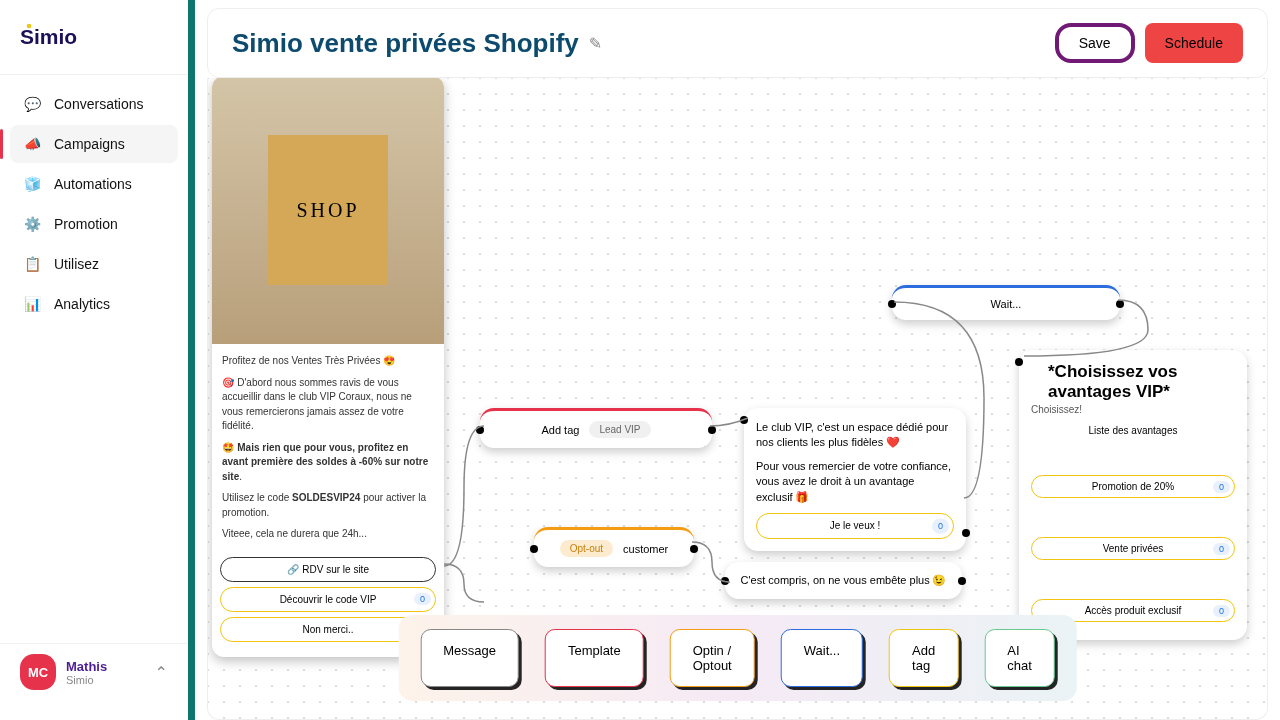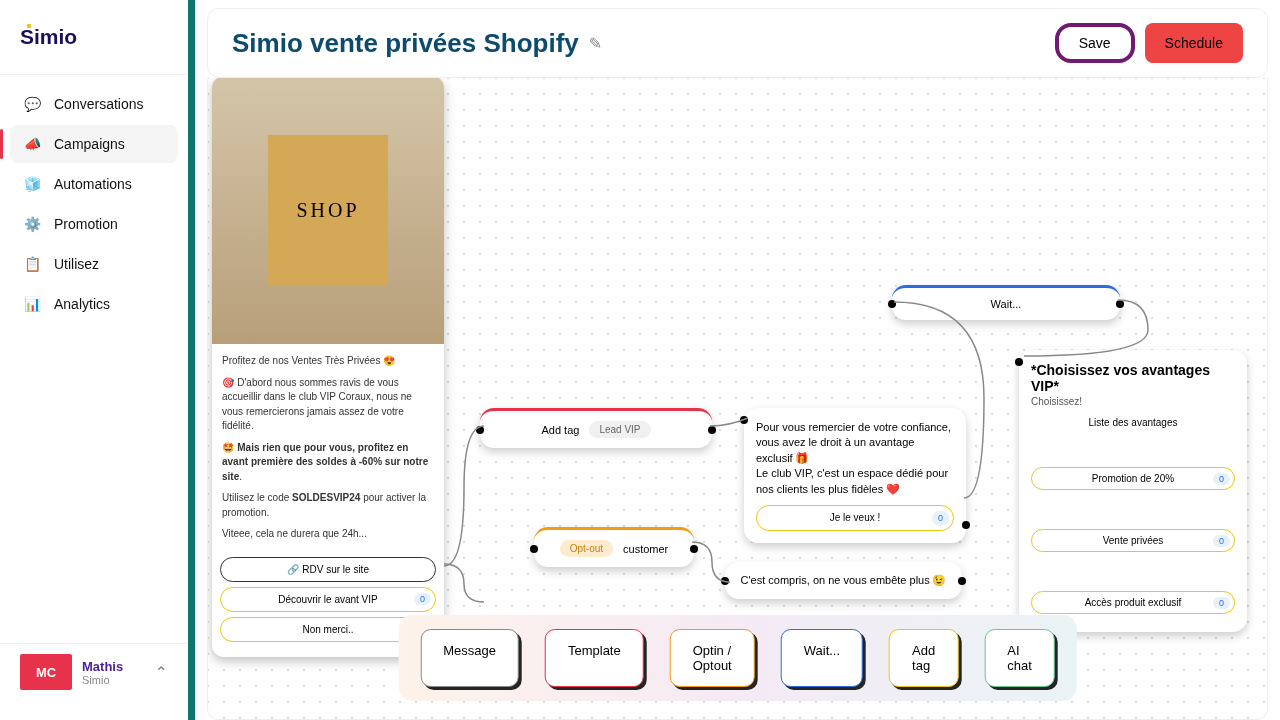--- a/index.html
+++ b/index.html
@@ -6,21 +6,21 @@
 body { font-family: -apple-system, BlinkMacSystemFont, 'Segoe UI', sans-serif; background: #fff; width: 1280px; height: 720px; overflow: hidden; display: flex; }
 .sidebar { width: 195px; background: #fff; display: flex; flex-direction: column; padding: 20px 0; border-right: 7px solid #0f766e; }
 .logo { padding: 0 20px 20px; border-bottom: 1px solid #f0f0f0; margin-bottom: 10px; }
 .logo svg { height: 30px; }
 .nav { flex: 1; padding: 0 10px; }
 .nav-item { display: flex; align-items: center; gap: 12px; padding: 10px 14px; border-radius: 8px; cursor: pointer; font-size: 14px; font-weight: 500; color: #111; margin-bottom: 2px; }
 .nav-item.active { background: #f5f5f5; position: relative; }
 .nav-item.active::before { content: ''; position: absolute; left: -10px; top: 4px; bottom: 4px; width: 3px; background: #e6324b; border-radius: 2px; }
 .nav-icon { width: 18px; height: 18px; display: flex; align-items: center; justify-content: center; color: #555; }
 .user-row { display: flex; align-items: center; gap: 10px; padding: 10px 20px; border-top: 1px solid #f0f0f0; }
-.avatar { width: 52px; height: 36px; background: #e6324b; color: #fff; border-radius: 2px; display: flex; align-items: center; justify-content: center; font-weight: 600; font-size: 13px; }
+.avatar { width: 36px; height: 36px; background: #e6324b; color: #fff; border-radius: 14px; display: flex; align-items: center; justify-content: center; font-weight: 600; font-size: 13px; }
 .user-info { flex: 1; }
 .user-name { font-size: 13px; font-weight: 600; color: #4c1d95; }
 .user-org { font-size: 11px; color: #888; }
 .chev { color: #888; }
 
 .main { flex: 1; display: flex; flex-direction: column; position: relative; }
 .header { display: flex; align-items: center; padding: 14px 24px; border: 1px solid #eee; border-radius: 12px; margin: 8px 12px 0; background: #fff; }
 .title { font-size: 26px; font-weight: 700; color: #0c4a6e; }
 .edit-icon { margin-left: 10px; color: #888; cursor: pointer; }
 .header-actions { margin-left: auto; display: flex; gap: 10px; }
@@ -52,21 +52,21 @@
 
 .optout-node { left: 326px; top: 449px; width: 160px; border-top: 3px solid #f39c12; display: flex; align-items: center; justify-content: center; gap: 10px; }
 .opt-pill { background: #fdebd0; color: #c87f0a; padding: 3px 10px; border-radius: 999px; font-size: 10px; }
 
 .club-node { left: 536px; top: 330px; width: 222px; padding: 12px; line-height: 1.4; }
 .club-node .ybtn { margin-top: 8px; border: 1px solid #f1c40f; background: #fff; border-radius: 999px; padding: 5px; text-align: center; position: relative; font-size: 10px; }
 
 .wait-node { left: 684px; top: 207px; width: 228px; border-top: 3px solid #2d6cdf; text-align: center; }
 
 .vip-node { left: 811px; top: 272px; width: 228px; padding: 12px; }
-.vip-title { font-size: 14px; font-weight: 600; margin-bottom: 2px; }
+.vip-title { font-size: 17px; font-weight: 600; margin-bottom: 2px; margin-left: 17px; }
 .vip-sub { font-size: 10px; color: #555; margin-bottom: 10px; }
 .vip-list-label { font-size: 10px; text-align: center; margin-bottom: 8px; }
 .vip-opt { border: 1px solid #f1c40f; background: #fff; border-radius: 999px; padding: 5px; text-align: center; position: relative; font-size: 10px; margin-bottom: 6px; margin-top: 39px; }
 
 .compris-node { left: 517px; top: 484px; width: 237px; text-align: center; padding: 12px; }
 
 .toolbar { position: absolute; bottom: 18px; left: 50%; transform: translateX(-50%); display: flex; gap: 26px; background: linear-gradient(90deg,#fdf3ea,#f5eaf5,#eaf3f5); padding: 14px 22px; border-radius: 14px; }
 .tbtn { padding: 13px 22px; border-radius: 10px; background: #fff; font-size: 13px; font-weight: 500; cursor: pointer; box-shadow: 3px 3px 0 rgba(0,0,0,0.85); border: 1px solid #ccc; }
 .tbtn.b-gray { border-color: #888; }
 .tbtn.b-pink { border-color: #e6324b; }
@@ -141,43 +141,43 @@
       </div>
       <div class="msgbody">
         <p>Profitez de nos Ventes Très Privées 😍</p>
         <p>🎯 D'abord nous sommes ravis de vous accueillir dans le club VIP Coraux, nous ne vous remercierons jamais assez de votre fidélité.</p>
         <p><span>🤩 </span><b>Mais rien que pour vous, profitez en avant première des soldes à -60% sur notre site</b><span>.</span></p>
         <p><span>Utilisez le code </span><b>SOLDESVIP24</b><span> pour activer la promotion.</span></p>
         <p>Viteee, cela ne durera que 24h...</p>
       </div>
       <div class="msgbtns">
         <div class="msgbtn outline">🔗 RDV sur le site</div>
-        <div class="msgbtn yellow"><span>Découvrir le avant VIP</span><span class="badge">0</span></div>
+        <div class="msgbtn yellow"><span>Découvrir le code VIP</span><span class="badge">0</span></div>
         <div class="msgbtn yellow"><span>Non merci..</span><span class="badge">0</span></div>
       </div>
     </div>
 
     <div class="node tag-node">
       <span class="dot l"></span>
       <span>Add tag</span>
       <span class="tag-pill">Lead VIP</span>
       <span class="dot r"></span>
     </div>
 
     <div class="node optout-node">
       <span class="dot l"></span>
       <span class="opt-pill">Opt-out</span>
       <span>customer</span>
       <span class="dot r"></span>
     </div>
 
     <div class="node club-node">
       <span class="dot tl"></span>
+      <p style="margin-bottom:8px;">Le club VIP, c'est un espace dédié pour nos clients les plus fidèles ❤️</p>
       <p>Pour vous remercier de votre confiance, vous avez le droit à un avantage exclusif 🎁</p>
-      <p style="margin-bottom:8px;">Le club VIP, c'est un espace dédié pour nos clients les plus fidèles ❤️</p>
       <div class="ybtn"><span>Je le veux !</span><span class="badge">0</span></div>
       <span class="dot" style="right:-4px;bottom:14px;"></span>
     </div>
 
     <div class="node wait-node">
       <span class="dot l"></span>
       <span>Wait...</span>
       <span class="dot r"></span>
     </div>
 

